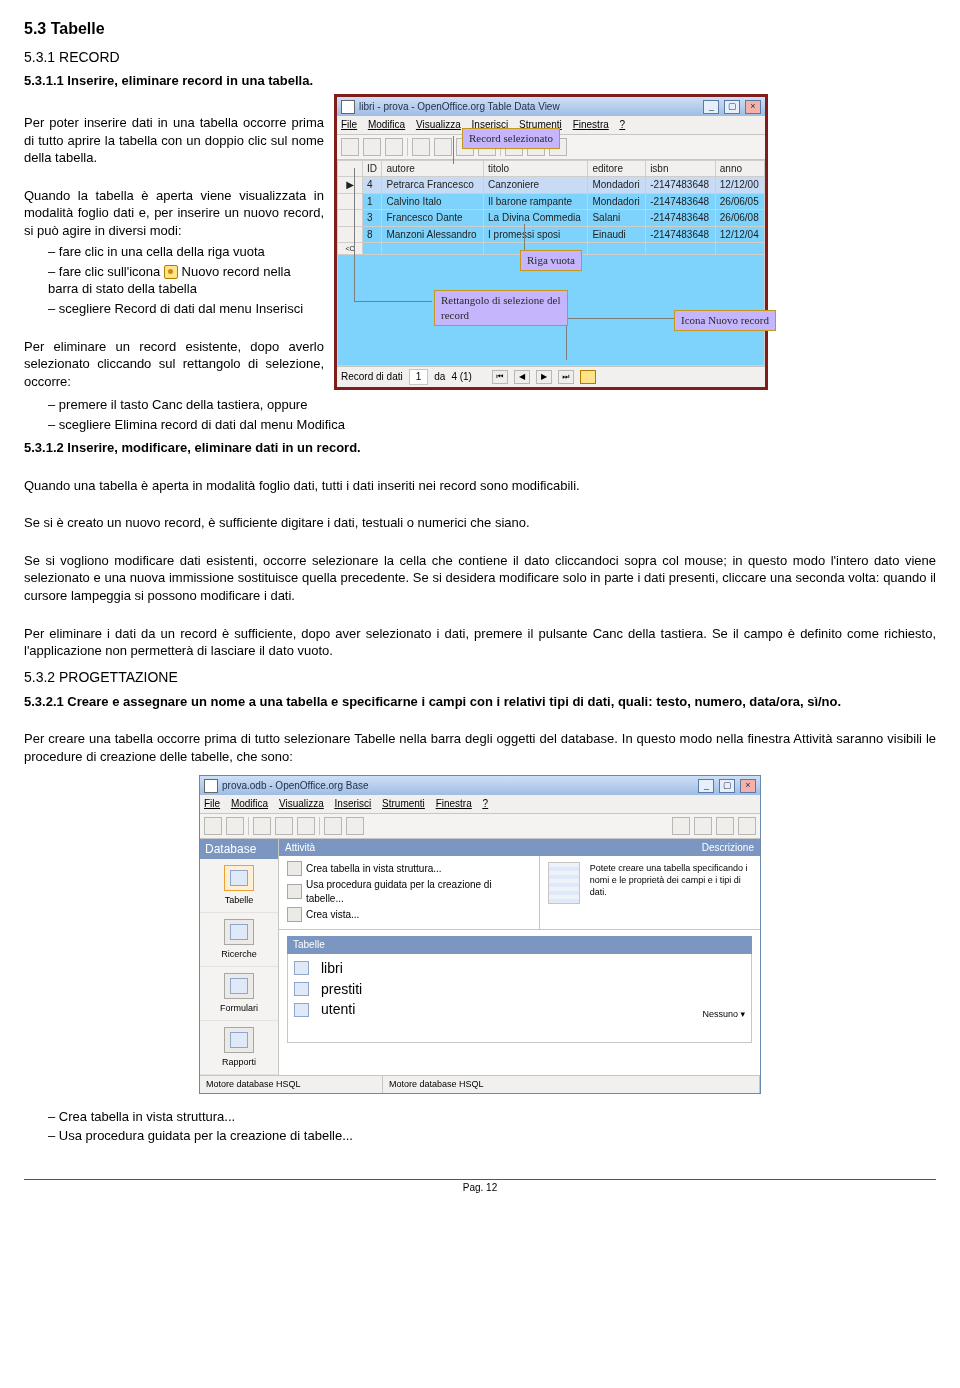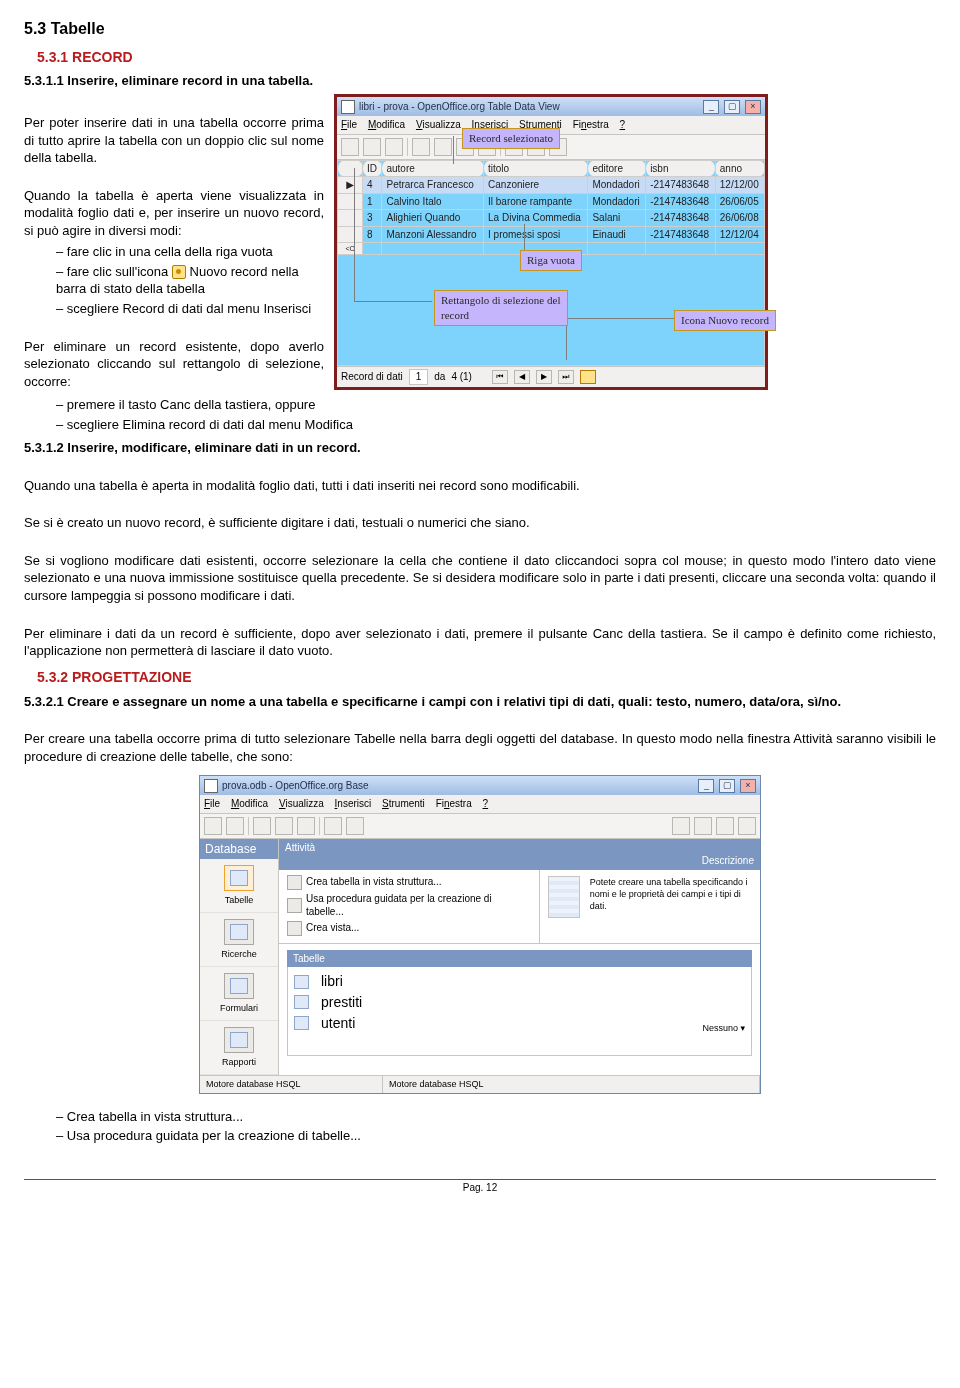--- a/index.html
+++ b/index.html
@@ -1,64 +1,64 @@
 <!DOCTYPE html>
 <html><head>
 <meta charset="utf-8">
 <style>
   body { font-family: Arial, Helvetica, sans-serif; font-size: 13px; color: #000; margin: 0; padding: 18px 24px 30px; width: 912px; line-height: 1.35; }
   h2 { font-size: 16px; font-weight: bold; margin: 0 0 8px; }
-  h3 { font-size: 14px; color: #b91c1c; margin: 8px 13px 6px; font-weight: bold; }
+  h3 { font-size: 14px; color: #000000; margin: 8px 0 6px; font-weight: normal; }
   h4 { font-size: 13px; font-weight: bold; margin: 6px 0 4px; }
   p { margin: 20px 0 4px; text-align: justify; }
   ul.dash { list-style: none; padding-left: 20px; margin: 2px 0 6px; }
   ul.dash > li::before { content: "– "; }
-  ul.dash > li { margin: 2px 12px; }
+  ul.dash > li { margin: 2px 4px; }
   .two-col { display: flex; gap: 10px; align-items: flex-start; }
   .left-col { flex: 0 0 300px; }
   .right-col { flex: 1; position: relative; }
   .justify { text-align: justify; }
   .icon-nuovo { display:inline-block; width:12px; height:12px; border:1px solid #b07d00; background:#ffe28a; vertical-align:middle; border-radius:2px; position:relative; }
   .icon-nuovo::after { content:""; position:absolute; left:3px; top:3px; width:5px; height:5px; background:#c98f00; border-radius:50%; }
   .footer { border-top: 1px solid #a21caf; margin-top: 34px; padding-top: 1px; font-size: 10px; text-align: center; }
 
   
   .win { border:3px solid #7f1d1d; width:428px; font-size:10px; background:#7dd3fc; }
   .win-title { display:flex; align-items:center; background:linear-gradient(#cfe0f7,#9fbce3); padding:2px 4px; color:#23324c; font-size:10px; }
   .win-title .t { flex:1; }
   .win-btns span { display:inline-block; width:14px; height:12px; border:1px solid #5a7aa5; margin-left:2px; background:#e7effa; font-size:9px; line-height:11px; text-align:center; }
   .win-menu { background:#f1f0ee; border-bottom:1px solid #c7c6c3; padding:2px 4px; }
-  .win-menu span { margin-right:8px; }
+  .win-menu span { margin-right:8px;text-decoration:underline; }
   .win-menu span u { text-decoration:underline; }
   .win-toolbar { background:#f4f3f1; border-bottom:1px solid #c7c6c3; padding:3px 4px; display:flex; gap:4px; }
   .tb-btn { width:16px; height:16px; border:1px solid #b8b7b4; background:#efeeeb; }
   .grid { }
   .grid table { border-collapse:collapse; width:100%; }
   .grid th, .grid td { border:1px solid #cfcecb; padding:1px 4px; text-align:left; font-size:10px; color:#222; white-space:nowrap; }
-  .grid th { background:#f1f0ee; font-weight:normal;border-radius:8px; }
+  .grid th { background:#f1f0ee; font-weight:normal; }
   .rowhdr { background:#f1f0ee; width:16px; text-align:center !important; }
   .rec-nav { background:#f1f0ee; border-top:1px solid #c7c6c3; padding:2px 4px; display:flex; align-items:center; gap:6px; font-size:10px; }
   .nav-btn { display:inline-block; width:14px; height:12px; border:1px solid #b8b7b4; background:#efeeeb; font-size:8px; text-align:center; line-height:11px; }
   .callout { position:absolute; background:#c4b5fd; border:1px solid #c5971d; padding:2px 6px; font-size:11px; font-family: Georgia, serif; color:#2a2a2a; z-index:5; }
   .line-seg { position:absolute; background:#7d7d7d; z-index:3; }
   .line-h { height:1px; }
   .line-v { width:1px; }
 
   
   .basewin { border:1px solid #6b88ae; width:560px; font-size:10px; background:#fff; margin: 10px auto 6px; }
   .basebody { display:flex; }
   .sidebar { width:78px; background:#f4f3f1; border-right:1px solid #c7c6c3; }
   .side-hdr { background:#7a96c1; color:#fff; font-size:12px; padding:2px 5px; }
   .side-item { text-align:center; padding:6px 2px; border-bottom:1px solid #e3e2df; font-size:9px; }
   .side-icon { width:28px; height:24px; margin:0 auto 3px; border:1px solid #a8a7a4; background:#eceae6; position:relative; }
   .side-icon.selected { border-color:#f0a030; background:#fff0d5; }
   .side-icon::before { content:""; position:absolute; left:5px; top:4px; right:5px; bottom:4px; border:1px solid #8fa5c9; background:#dfe9f7; }
   .mainarea { flex:1; }
   .panel { border-bottom:1px solid #c7c6c3; }
-  .panel-hdr { background:#7a96c1; color:#fff; padding:2px 6px; font-size:10px; display:flex;flex-direction:column; }
+  .panel-hdr { background:#7a96c1; color:#fff; padding:2px 6px; font-size:10px; display:flex; }
   .panel-hdr .pht { flex:1; }
   .activity-list { padding:4px 8px 6px; min-height:54px; }
   .activity-list .row { display:flex; align-items:center; gap:4px; font-size:10px; padding:1px 0; }
   .aicon { width:13px; height:13px; border:1px solid #a8a7a4; background:#eceae6; }
   .desc-box { display:flex; gap:10px; padding:6px 8px; font-size:9px; min-height:40px; }
   .desc-thumb { width:60px; height:40px; border:1px solid #c7c6c3; background:repeating-linear-gradient(#eef3fb,#eef3fb 4px,#dfe9f7 4px,#dfe9f7 8px); }
   .tabbox { padding:6px 8px; }
   .tabbox .thdr { background:#7a96c1; color:#fff; padding:2px 6px; font-size:10px; display:flex; }
   .tabbox .thdr .t { flex:1; }
   .tablist { border:1px solid #c7c6c3; border-top:none; padding:4px 6px; min-height:80px; }
@@ -149,21 +149,21 @@
             <td>1</td>
                 <td>Calvino Italo</td>
                 <td>Il barone rampante</td>
                 <td>Mondadori</td>
                 <td>-2147483648</td>
                 <td>26/06/05</td>
           </tr>
           <tr>
             <td class="rowhdr"></td>
             <td>3</td>
-                <td>Alighieri Quando</td>
+                <td>Francesco Dante</td>
                 <td>La Divina Commedia</td>
                 <td>Salani</td>
                 <td>-2147483648</td>
                 <td>26/06/08</td>
           </tr>
           <tr>
             <td class="rowhdr"></td>
             <td>8</td>
                 <td>Manzoni Alessandro</td>
                 <td>I promessi sposi</td>

